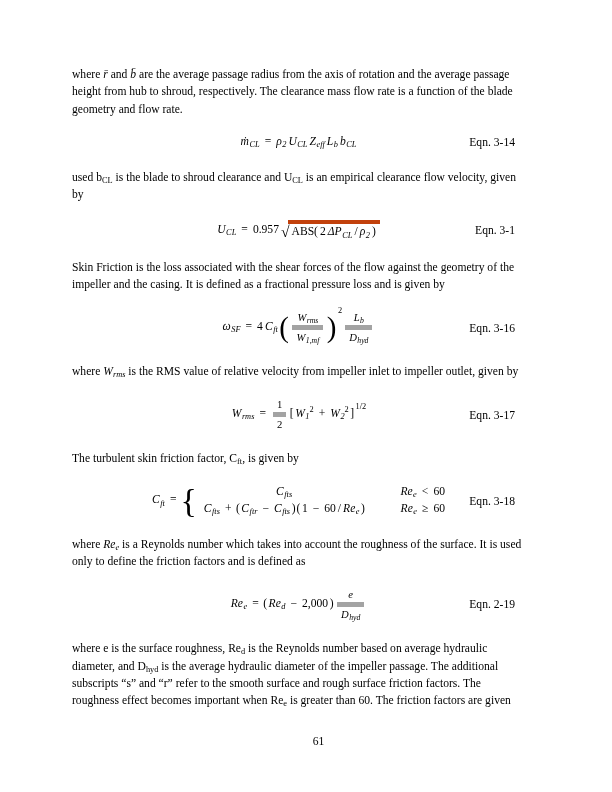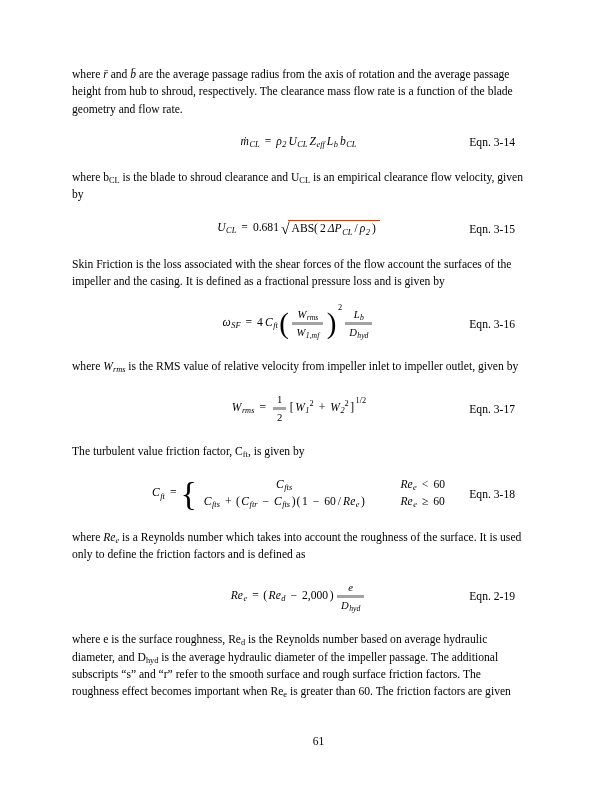--- a/index.html
+++ b/index.html
@@ -26,64 +26,64 @@
 
   
   .tok{margin:0 1px;}
   .var .base{font-style:italic;}
   .var sub{font-style:italic;margin-left:0.5px;}
   .num{font-style:normal;}
   .op{padding:0 3px;font-style:normal;}
   .txt{font-style:normal;}
 
   .frac{display:inline-block;vertical-align:middle;text-align:center;margin:0 3px;font-size:0.92em;line-height:1.25;}
-  .fnum{display:block;border-bottom:3px solid #a3a3a3;padding:0 3px 1px 3px;}
+  .fnum{display:block;border-bottom:5px solid #a3a3a3;padding:0 3px 1px 3px;}
   .fden{display:block;padding:1px 3px 0 3px;}
 
   .sqrt{display:inline-flex;align-items:flex-end;margin:0 1px;vertical-align:middle;}
   .radical{font-size:1.35em;line-height:1;margin-right:-2px;}
-  .radicand{border-top:1px solid #c2410c;padding:1px 3px 0 3px;}
+  .radicand{border-top:4px solid #c2410c;padding:1px 3px 0 3px;}
 
   .grp{display:inline-flex;align-items:center;vertical-align:middle;}
   .grp .brk{font-style:normal;padding:0 0.5px;}
   .grp.big > .brk{font-size:2.5em;font-weight:300;line-height:0.85;}
   .grp > sup{align-self:flex-start;margin-left:1px;}
   .gc{display:inline-flex;align-items:center;}
 
   .cases{display:inline-flex;align-items:center;vertical-align:middle;}
   .cbrace{font-size:34px;line-height:0.9;font-weight:300;margin-right:6px;}
   .crows{display:inline-grid;grid-template-columns:auto auto;column-gap:34px;row-gap:3px;align-items:center;}
   .cexpr{text-align:center;}
-  .ccond{text-align:center;}
+  .ccond{text-align:right;}
 
   .page-number{position:absolute;bottom:44px;left:0;width:100%;text-align:center;padding-left:20px;}
 </style>
 </head>
 <body>
 
 <div class="page">
 
   <p class="para"><span>where </span><i>r̄</i><span> and </span><i>b̄</i><span> are the average passage radius from the axis of rotation and the average passage height from hub to shroud, respectively.  The clearance mass flow rate is a function of the blade geometry and flow rate.</span></p>
 
   <div class="eq-row">
     <div class="eq-math"><span class="tok var"><span class="base">ṁ</span><sub>CL</sub></span><span class="tok op">=</span><span class="tok var"><span class="base">ρ</span><sub>2</sub></span><span class="tok var"><span class="base">U</span><sub>CL</sub></span><span class="tok var"><span class="base">Z</span><sub>eff</sub></span><span class="tok var"><span class="base">L</span><sub>b</sub></span><span class="tok var"><span class="base">b</span><sub>CL</sub></span></div>
     <div class="eq-label">Eqn. 3-14</div>
   </div>
 
-  <p class="para"><span>where b</span><sub>CL</sub><span> is the blade to shroud clearance and U</span><sub>CL</sub><span> is an empirical clearance flow velocity, given by</span></p>
+  <p class="para"><span>used b</span><sub>CL</sub><span> is the blade to shroud clearance and U</span><sub>CL</sub><span> is an empirical clearance flow velocity, given by</span></p>
 
   <div class="eq-row">
-    <div class="eq-math"><span class="tok var"><span class="base">U</span><sub>CL</sub></span><span class="tok op">=</span><span class="tok num">0.681</span><span class="sqrt">
+    <div class="eq-math"><span class="tok var"><span class="base">U</span><sub>CL</sub></span><span class="tok op">=</span><span class="tok num">0.957</span><span class="sqrt">
           <span class="radical">√</span>
           <span class="radicand"><span class="tok txt">ABS(</span><span class="tok num">2</span><span class="tok var"><span class="base">ΔP</span><sub>CL</sub></span><span class="tok txt">/</span><span class="tok var"><span class="base">ρ</span><sub>2</sub></span><span class="tok txt">)</span></span>
         </span></div>
-    <div class="eq-label">Eqn. 3-15</div>
+    <div class="eq-label">Eqn. 3-1</div>
   </div>
 
-  <p class="para"><span>Skin Friction is the loss associated with the shear forces of the flow account the surfaces of the impeller and the casing.  It is defined as a fractional pressure loss and is given by</span></p>
+  <p class="para"><span>Skin Friction is the loss associated with the shear forces of the flow against the geometry of the impeller and the casing.  It is defined as a fractional pressure loss and is given by</span></p>
 
   <div class="eq-row">
     <div class="eq-math"><span class="tok var"><span class="base">ω</span><sub>SF</sub></span><span class="tok op">=</span><span class="tok num">4</span><span class="tok var"><span class="base">C</span><sub>ft</sub></span><span class="grp big">
           <span class="brk">(</span>
           <span class="gc">
             <span class="frac">
               <span class="fnum"><span class="tok var"><span class="base">W</span><sub>rms</sub></span></span>
               <span class="fden"><span class="tok var"><span class="base">W</span><sub>1,mf</sub></span></span>
             </span>
           </span>
@@ -102,21 +102,21 @@
             <span class="tok var"><span class="base">W</span><sub>1</sub><sup>2</sup></span>
             <span class="tok op">+</span>
             <span class="tok var"><span class="base">W</span><sub>2</sub><sup>2</sup></span>
           </span>
           <span class="brk">]</span>
           <sup>1/2</sup>
         </span></div>
     <div class="eq-label">Eqn. 3-17</div>
   </div>
 
-  <p class="para"><span>The turbulent value friction factor, C</span><sub>ft</sub><span>, is given by</span></p>
+  <p class="para"><span>The turbulent skin friction factor, C</span><sub>ft</sub><span>, is given by</span></p>
 
   <div class="eq-row">
     <div class="eq-math"><span class="tok var"><span class="base">C</span><sub>ft</sub></span><span class="tok op">=</span><span class="cases">
           <span class="cbrace">{</span>
           <span class="crows">
             <span class="cexpr"><span class="tok var"><span class="base">C</span><sub>fts</sub></span></span>
             <span class="ccond"><span class="tok var"><span class="base">Re</span><sub>e</sub></span><span class="tok op">&lt;</span><span class="tok num">60</span></span>
             <span class="cexpr"><span class="tok var"><span class="base">C</span><sub>fts</sub></span><span class="tok op">+</span><span class="grp">
                 <span class="brk">(</span>
                 <span class="gc">

